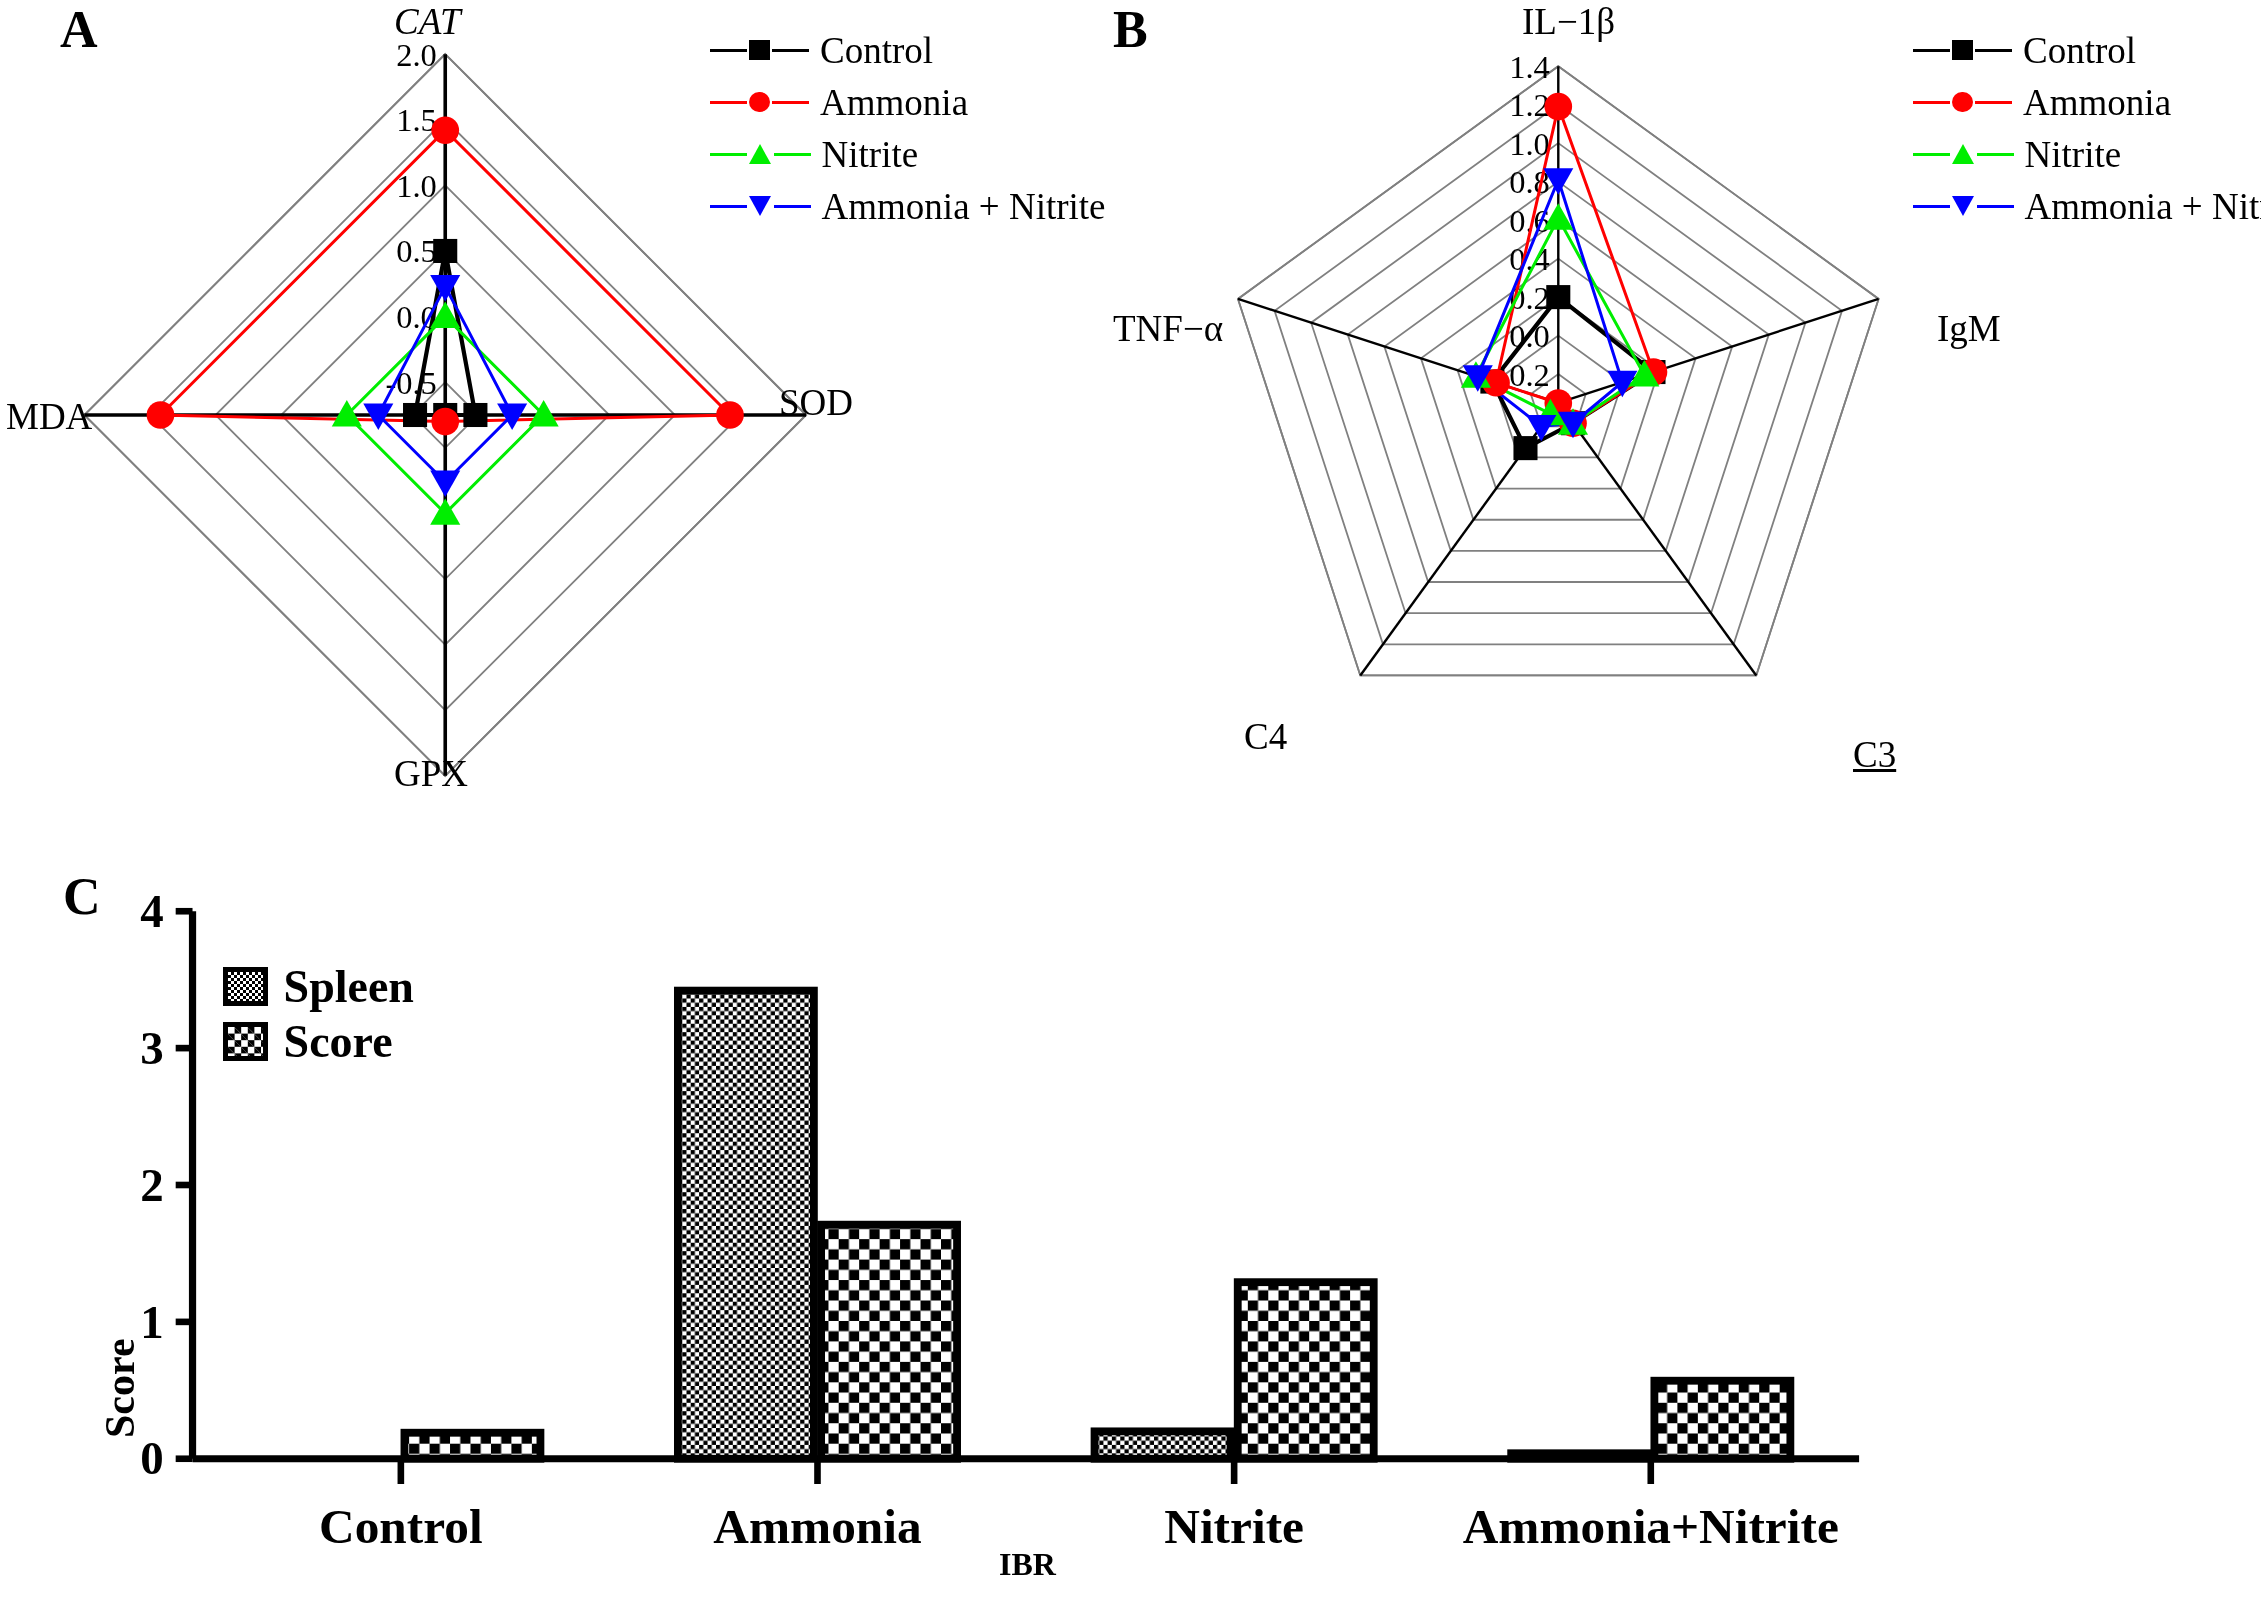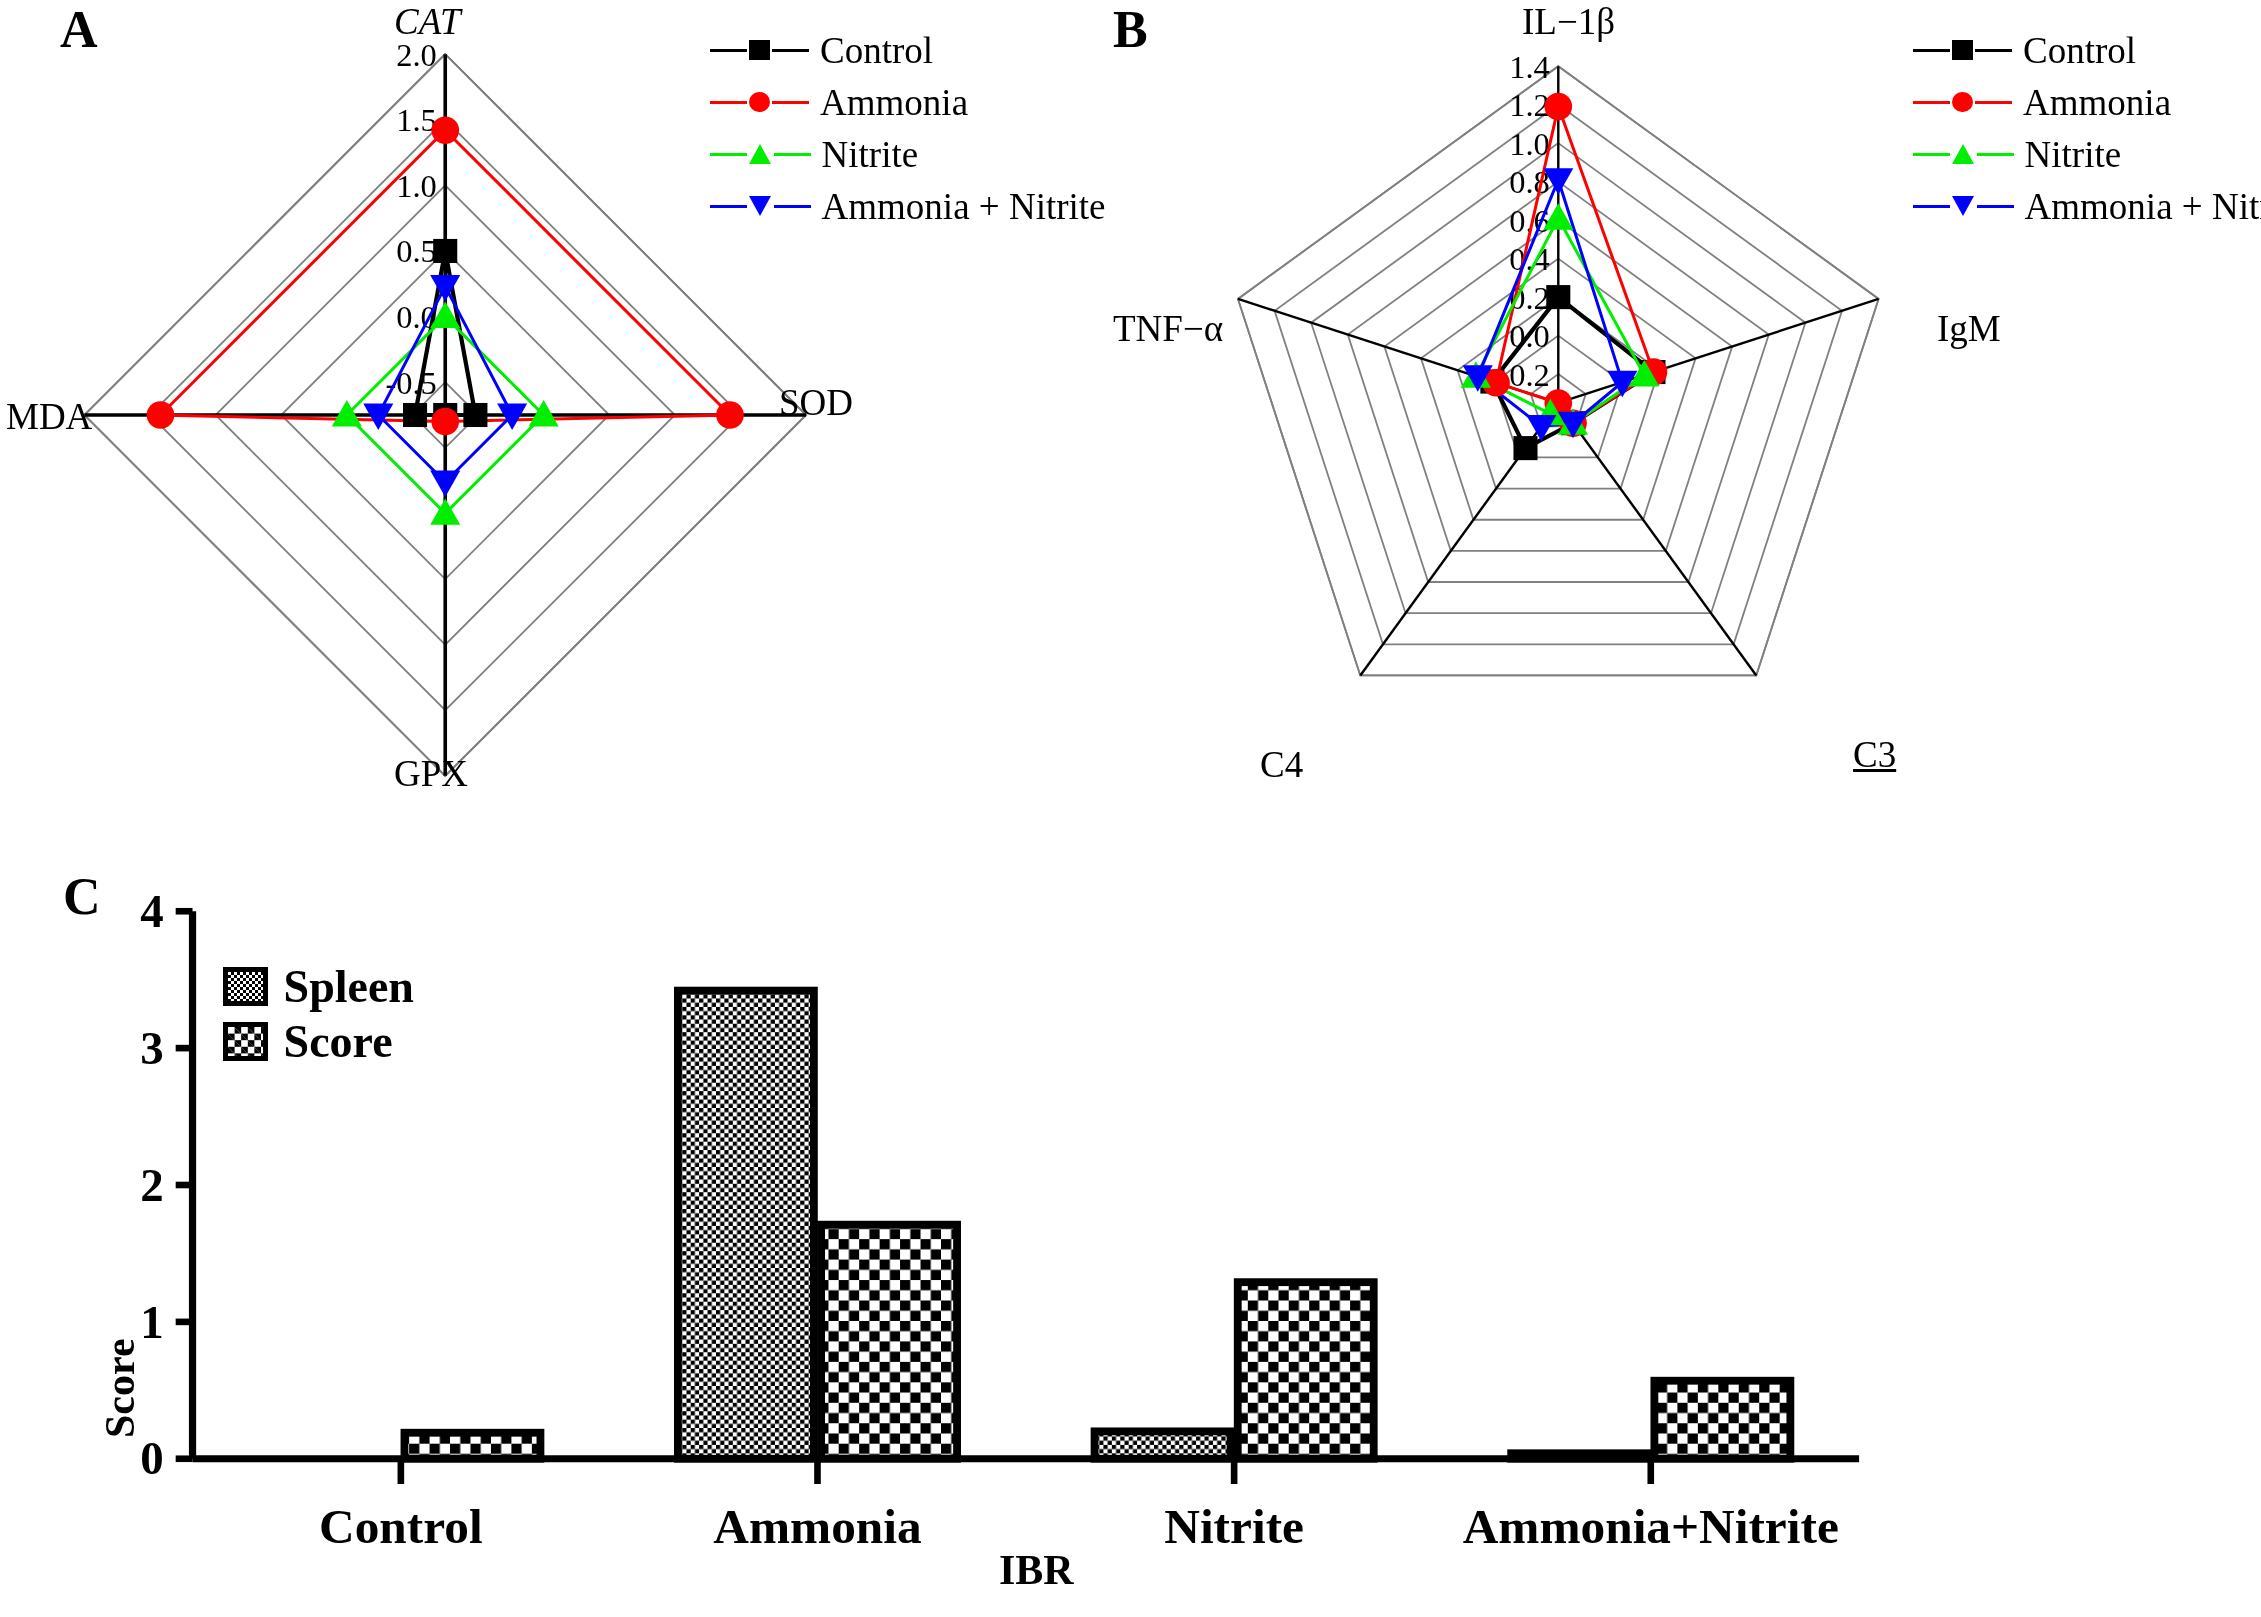--- a/index.html
+++ b/index.html
@@ -9,21 +9,21 @@
   .plabel{position:absolute;font-family:"Liberation Serif",serif;font-weight:bold;font-size:52px;}
   .axlabel{position:absolute;font-size:37px;white-space:nowrap;}
   .legend{position:absolute;}
   .legrow{display:flex;align-items:center;height:52px;}
   .legline{width:37px;height:3px;}
   .legtext{font-size:37px;margin-left:10.8px;white-space:nowrap;}
   .legmark{width:20.5px;height:20.5px;margin:0 2.4px;}
   svg{display:block;overflow:visible;}
   .ylab{position:absolute;font-size:42px;font-weight:bold;
         transform:rotate(-90deg);transform-origin:left top;white-space:nowrap;}
-  .xlab{position:absolute;font-size:42px;font-weight:bold;white-space:nowrap;}
+  .xlab{position:absolute;font-size:32px;font-weight:bold;white-space:nowrap;}
   .clegrow{display:flex;align-items:center;height:55px;}
   .cswatch{width:45px;height:39px;border:5.4px solid #000;box-sizing:border-box;}
   .clegtext{font-size:46px;font-weight:bold;margin-left:15.6px;}
 </style>
 </head>
 <body>
 
 <div class="panel" style="left:0;top:0;width:1113px;height:830px;">
 
   <div class="plabel" style="left:60px;top:0px;">A</div>
@@ -156,21 +156,21 @@
       <polygon points="740,323.7999999999999 715,279.7999999999999 765,279.7999999999999" fill="#0000FF"></polygon>
       <polygon points="846.5183298250572,660.3900966300059 821.5183298250572,616.3900966300059 871.5183298250572,616.3900966300059" fill="#0000FF"></polygon>
       <polygon points="764.4518664953669,728.6551069659978 739.4518664953669,684.6551069659978 789.4518664953669,684.6551069659978" fill="#0000FF"></polygon>
       <polygon points="711.7863078899613,733.8328157299975 686.7863078899613,689.8328157299975 736.7863078899613,689.8328157299975" fill="#0000FF"></polygon>
       <polygon points="606.0912425056424,651.4904071920074 581.0912425056424,607.4904071920074 631.0912425056424,607.4904071920074" fill="#0000FF"></polygon>
     </svg>
 
   <div class="axlabel" style="left:409px;top:0px;">IL−1β</div>
   <div class="axlabel" style="left:824px;top:307px;">IgM</div>
   <div class="axlabel" style="left:740px;top:733px;text-decoration:underline;">C3</div>
-  <div class="axlabel" style="left:131px;top:743px;margin-left:16px;">C4</div>
+  <div class="axlabel" style="left:131px;top:715px;">C4</div>
   <div class="axlabel" style="left:0px;top:307px;">TNF−α</div>
 
   <div class="legend" style="left:800px;top:24px;">
     <div class="legrow">
       <span class="legline" style="background:#000;"></span>
       <span class="legmark" style="background:#000;"></span>
       <span class="legline" style="background:#000;"></span>
       <span class="legtext">Control</span>
     </div>
     <div class="legrow">

